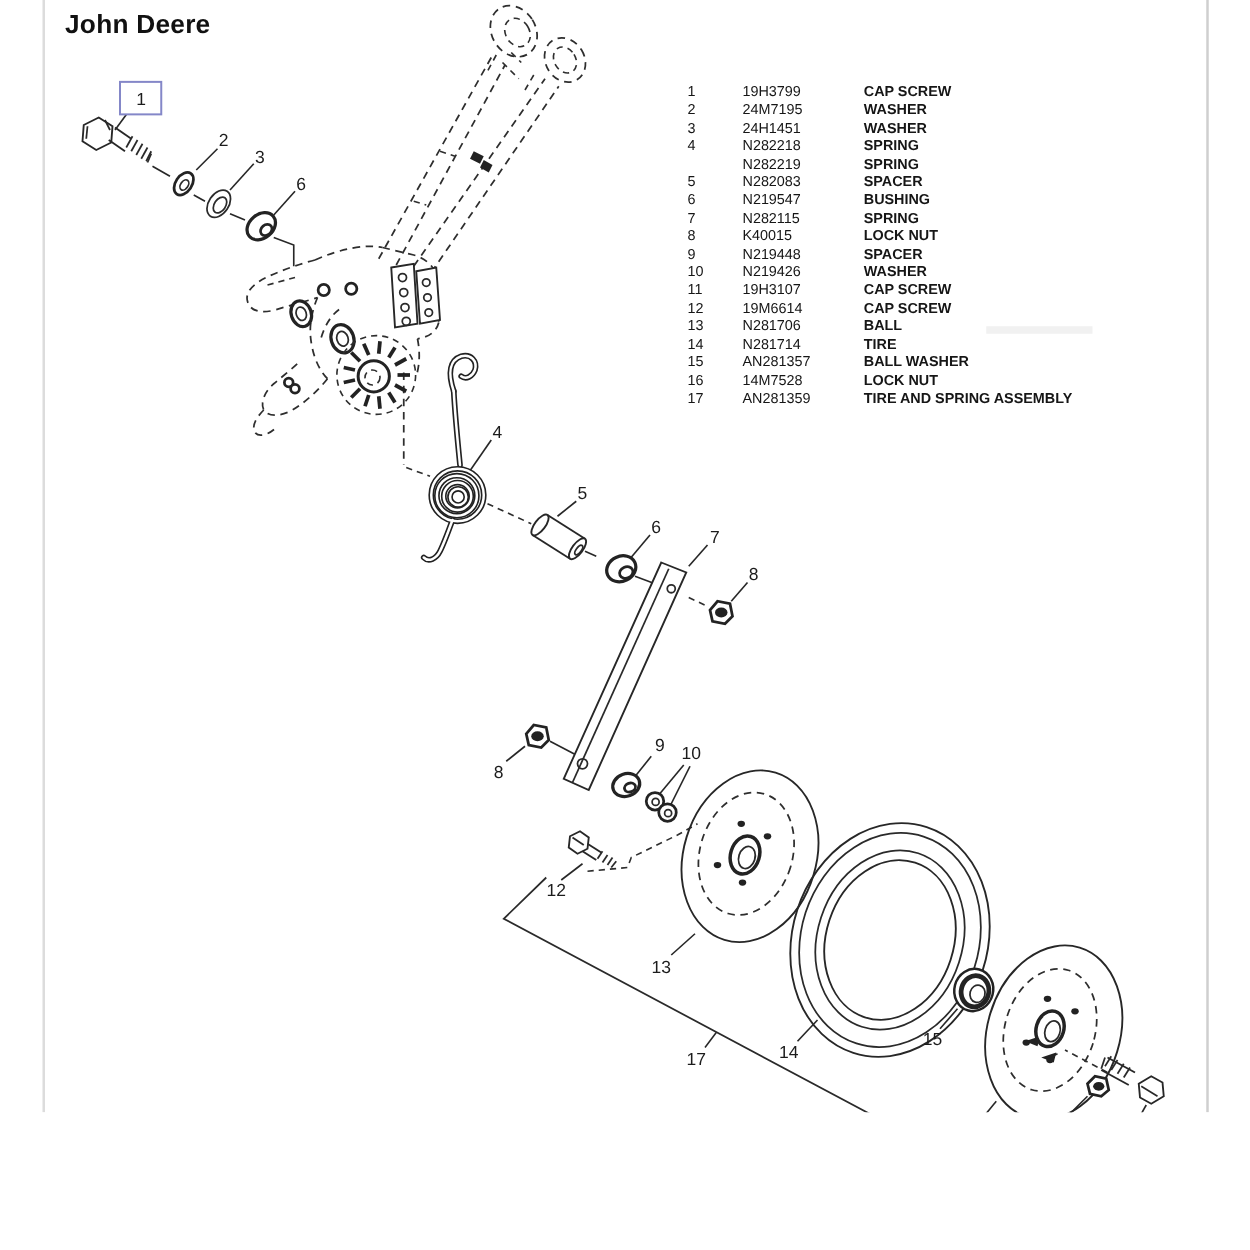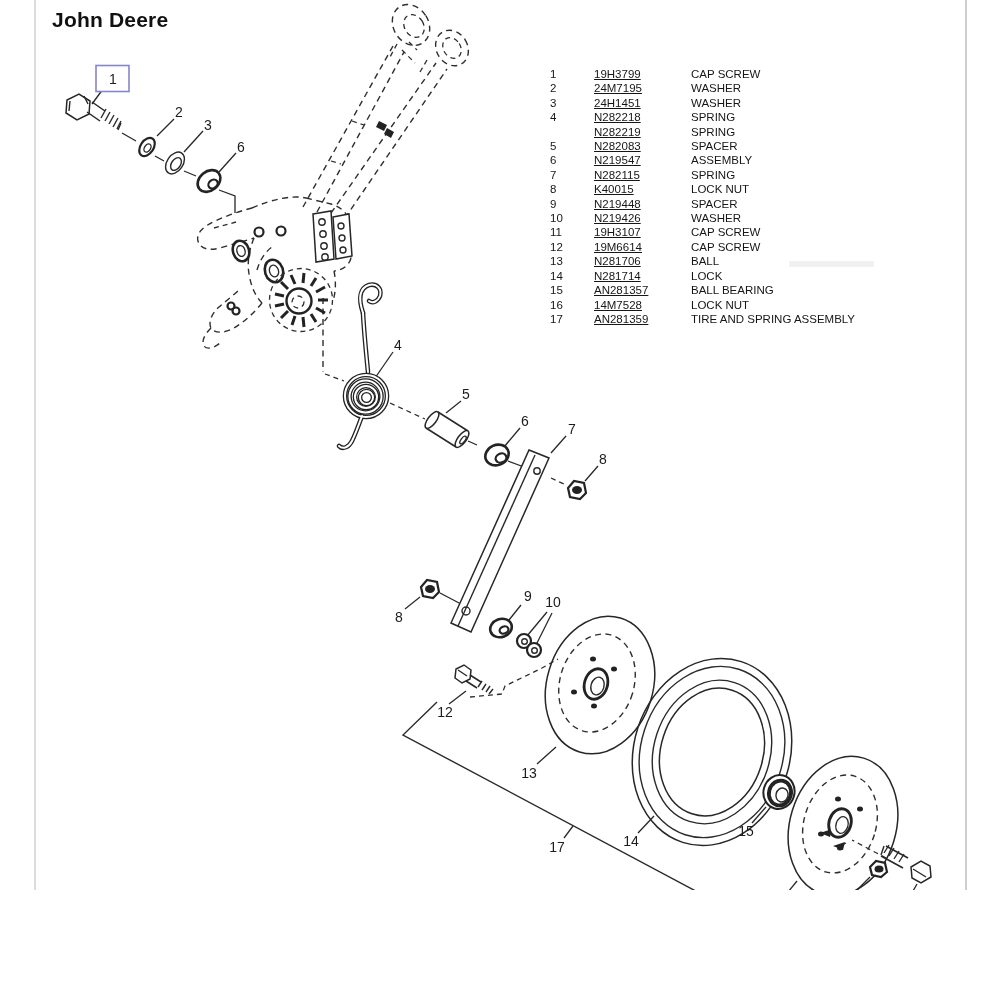--- a/index.html
+++ b/index.html
@@ -7,22 +7,22 @@
         font-family:"Liberation Sans",sans-serif;color:#151515;}
   .edge{position:absolute;top:0;bottom:0;width:2px;}
   .edge.left{left:34px;background:#dcdcdc;}
   .edge.right{left:965px;background:#cfcfcf;}
   .title{position:absolute;left:52px;top:8px;font-size:21px;font-weight:700;color:#111;
          letter-spacing:.2px;margin:0;}
   .parts{position:absolute;left:550px;top:67px;width:360px;font-size:11.5px;line-height:14.4px;
          color:#161616;}
   .prow{display:flex;white-space:nowrap;}
   .c-item{width:44px;}
-  .c-part{width:97px;text-decoration:underline;}
-  .c-desc{flex:1;}
+  .c-part{width:97px;}
+  .c-desc{flex:1;font-weight:bold;}
   .artifact{position:absolute;left:789px;top:261px;width:85px;height:6px;background:#f1f1f1;}
   svg{position:absolute;left:0;top:0;}
   .callout{font:14px "Liberation Sans",sans-serif;fill:#1c1c1c;text-anchor:middle;}
   .ln{stroke:#272727;stroke-width:1.3;fill:none;}
   .sol{stroke:#272727;stroke-width:1.5;fill:none;}
   .solw{stroke:#272727;stroke-width:1.5;fill:#fff;}
   .bold{stroke:#232323;stroke-width:2.6;fill:#fff;}
   .bold2{stroke:#232323;stroke-width:2.2;fill:#fff;}
   .thin{stroke:#2a2a2a;stroke-width:1.4;fill:none;}
   .dashline{stroke:#2e2e2e;stroke-width:1.4;fill:none;stroke-dasharray:6 4.5;}
@@ -67,21 +67,21 @@
         <span class="c-desc">SPRING</span>
       </div>
       <div class="prow">
         <span class="c-item">5</span>
         <span class="c-part">N282083</span>
         <span class="c-desc">SPACER</span>
       </div>
       <div class="prow">
         <span class="c-item">6</span>
         <span class="c-part">N219547</span>
-        <span class="c-desc">ASSEMBLY</span>
+        <span class="c-desc">BUSHING</span>
       </div>
       <div class="prow">
         <span class="c-item">7</span>
         <span class="c-part">N282115</span>
         <span class="c-desc">SPRING</span>
       </div>
       <div class="prow">
         <span class="c-item">8</span>
         <span class="c-part">K40015</span>
         <span class="c-desc">LOCK NUT</span>
@@ -107,26 +107,26 @@
         <span class="c-desc">CAP SCREW</span>
       </div>
       <div class="prow">
         <span class="c-item">13</span>
         <span class="c-part">N281706</span>
         <span class="c-desc">BALL</span>
       </div>
       <div class="prow">
         <span class="c-item">14</span>
         <span class="c-part">N281714</span>
-        <span class="c-desc">LOCK</span>
+        <span class="c-desc">TIRE</span>
       </div>
       <div class="prow">
         <span class="c-item">15</span>
         <span class="c-part">AN281357</span>
-        <span class="c-desc">BALL BEARING</span>
+        <span class="c-desc">BALL WASHER</span>
       </div>
       <div class="prow">
         <span class="c-item">16</span>
         <span class="c-part">14M7528</span>
         <span class="c-desc">LOCK NUT</span>
       </div>
       <div class="prow">
         <span class="c-item">17</span>
         <span class="c-part">AN281359</span>
         <span class="c-desc">TIRE AND SPRING ASSEMBLY</span>

